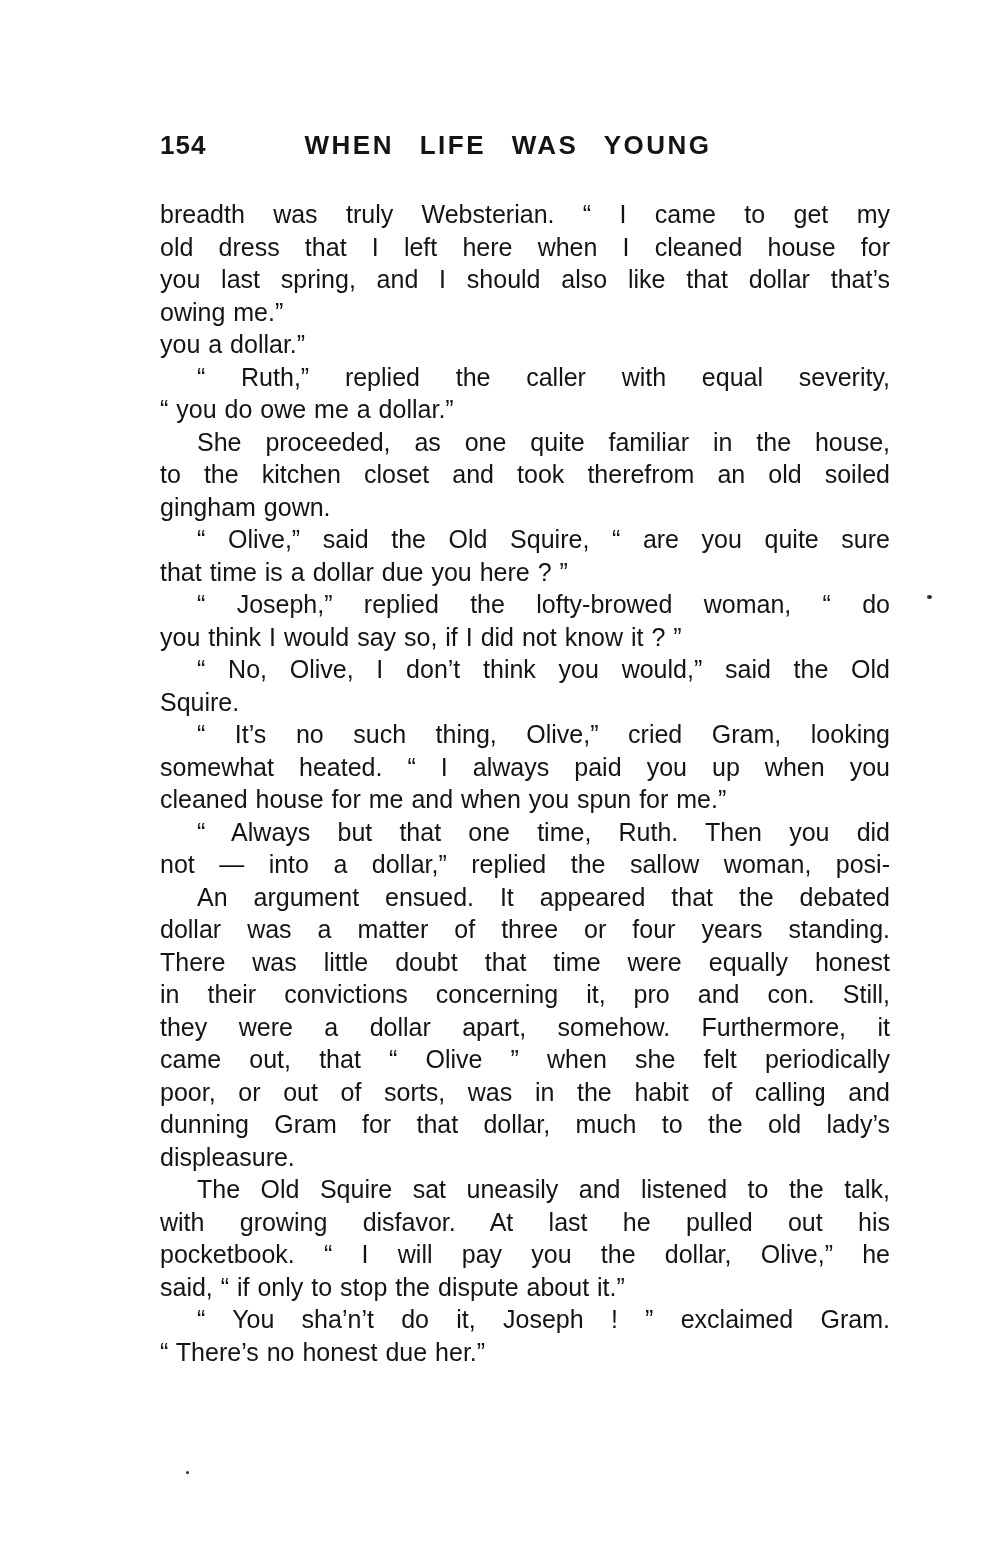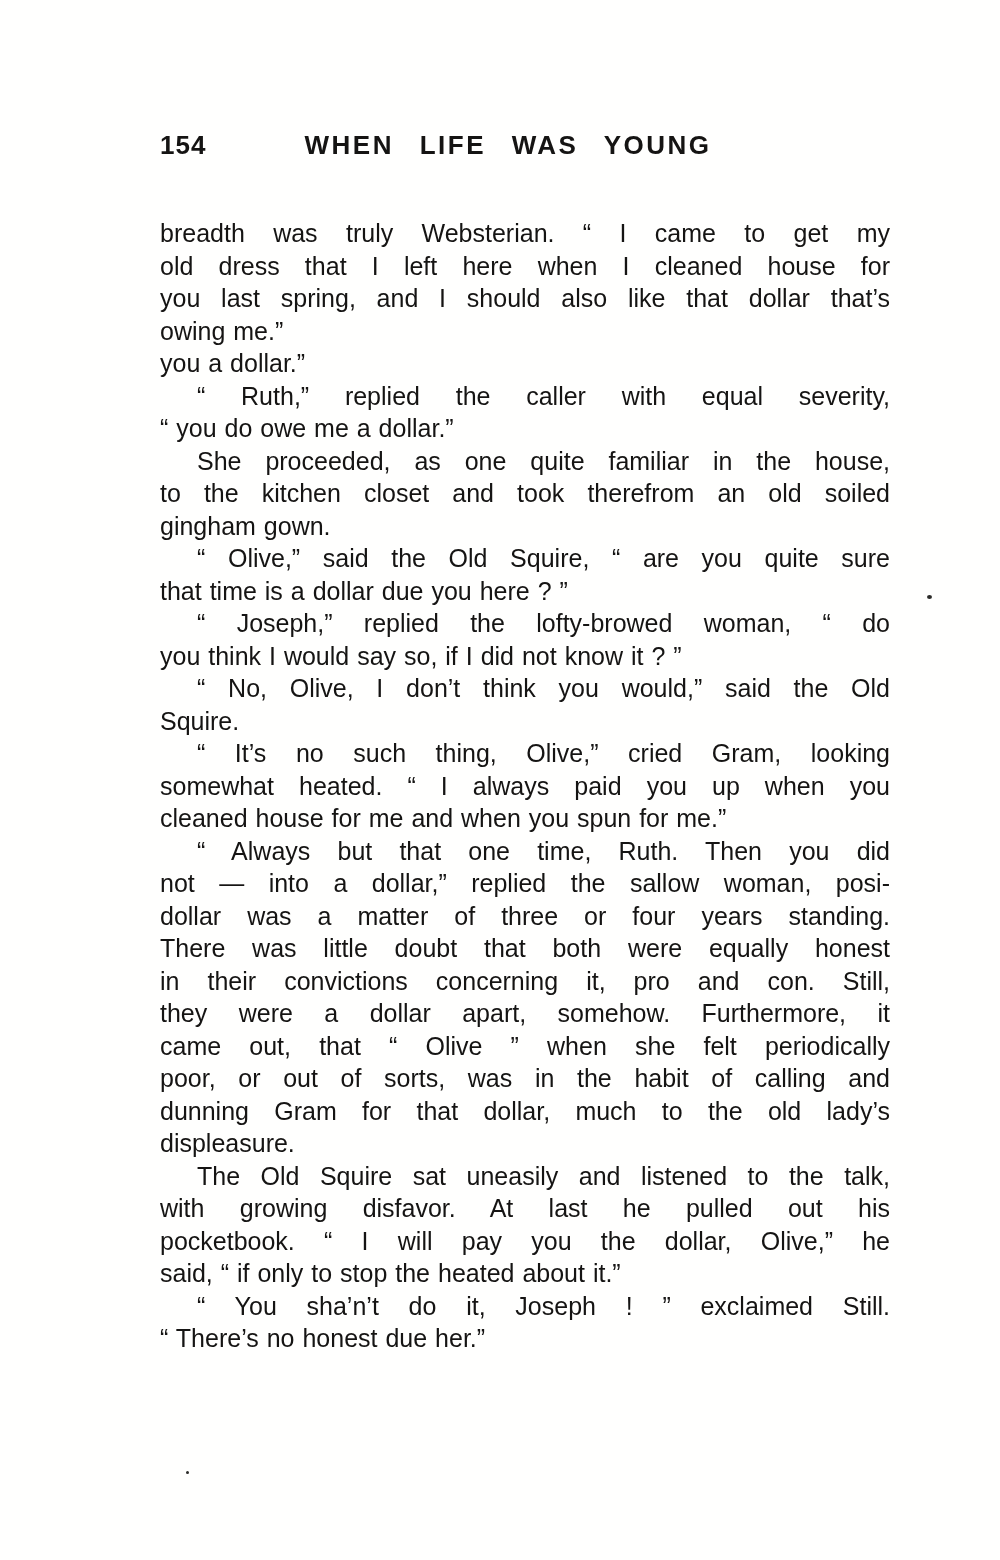--- a/index.html
+++ b/index.html
@@ -41,21 +41,20 @@
     font-size: 26px;
     font-weight: bold;
     letter-spacing: 2.5px;
     word-spacing: 16px;
   }
   .body-text {
     position: absolute;
     top: 198px;
     left: 160px;
     width: 730px;
-    margin-top: 19px;
   }
   .para { margin: 0; }
   .line {
     font-size: 25px;
     line-height: 32.5px;
     height: 32.5px;
     text-align: justify;
     text-align-last: justify;
     word-spacing: 1px;
     white-space: normal;
@@ -114,37 +113,38 @@
       <div class="para">
         <div class="line indent">“ It’s no such thing, Olive,” cried Gram, looking</div>
         <div class="line">somewhat heated.  “ I always paid you up when you</div>
         <div class="line last">cleaned house for me and when you spun for me.”</div>
       </div>
       <div class="para">
         <div class="line indent">“ Always but that one time, Ruth.  Then you did</div>
         <div class="line">not — into a dollar,” replied the sallow woman, posi-</div>
       </div>
       <div class="para">
+        <div class="line indent">An argument ensued.  It appeared that the debated</div>
         <div class="line">dollar was a matter of three or four years standing.</div>
-        <div class="line">There was little doubt that both were equally honest</div>
+        <div class="line">There was little doubt that time were equally honest</div>
         <div class="line">in their convictions concerning it, pro and con.  Still,</div>
         <div class="line">they were a dollar apart, somehow.  Furthermore, it</div>
         <div class="line">came out, that “ Olive ” when she felt periodically</div>
         <div class="line">poor, or out of sorts, was in the habit of calling and</div>
         <div class="line">dunning Gram for that dollar, much to the old lady’s</div>
         <div class="line last">displeasure.</div>
       </div>
       <div class="para">
         <div class="line indent">The Old Squire sat uneasily and listened to the talk,</div>
         <div class="line">with growing disfavor.  At last he pulled out his</div>
         <div class="line">pocketbook.  “ I will pay you the dollar, Olive,” he</div>
-        <div class="line last">said, “ if only to stop the heated about it.”</div>
+        <div class="line last">said, “ if only to stop the dispute about it.”</div>
       </div>
       <div class="para">
-        <div class="line indent">“ You sha’n’t do it, Joseph ! ” exclaimed Still.</div>
+        <div class="line indent">“ You sha’n’t do it, Joseph ! ” exclaimed Gram.</div>
         <div class="line last">“ There’s no honest due her.”</div>
       </div>
     </div>
 
   <div class="ink-speck s1"></div>
   <div class="ink-speck s2"></div>
 
 </div>
 
 </body></html>

